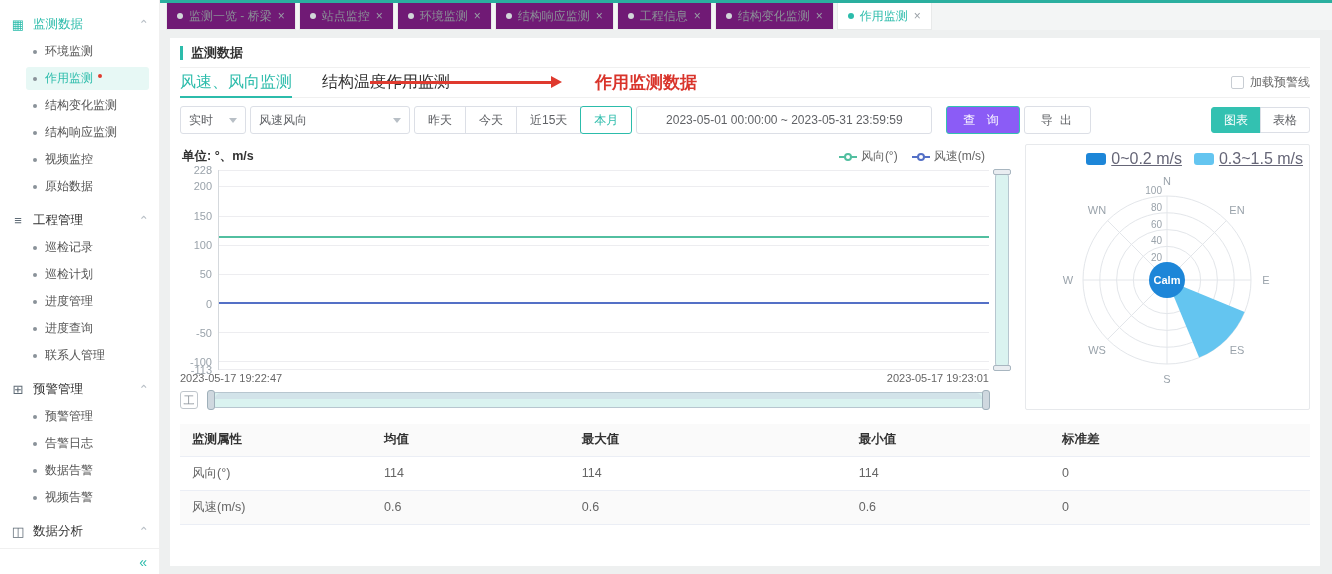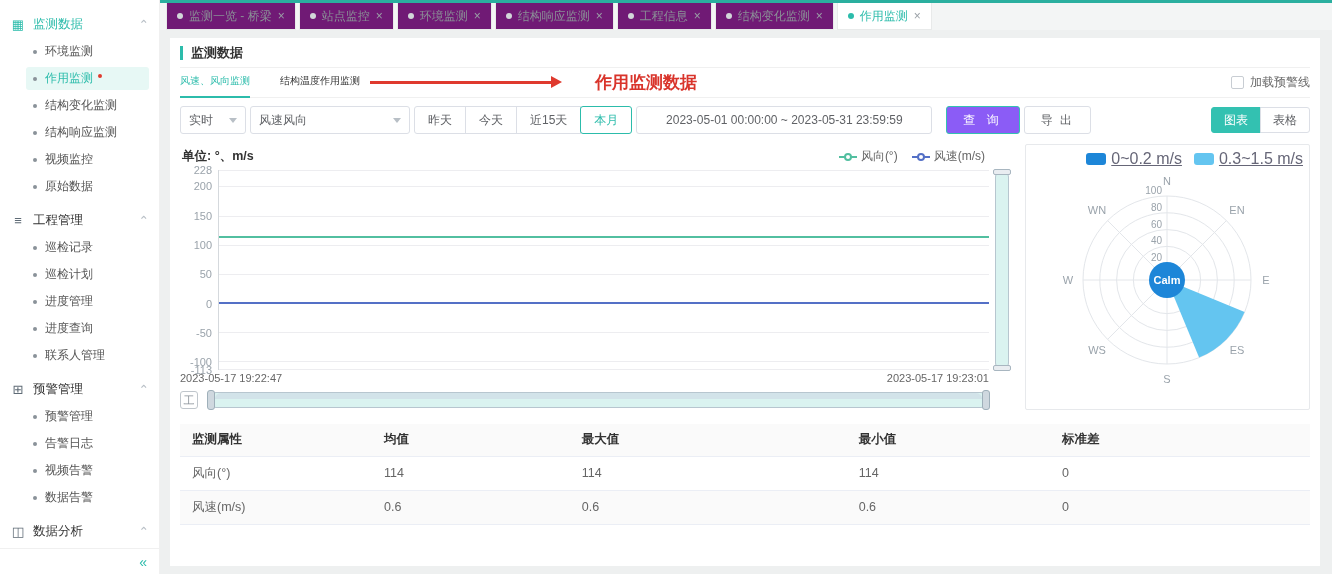--- a/index.html
+++ b/index.html
@@ -32,21 +32,21 @@
   .ttab.active { color:#2cbcab; background:#fff; }
   .ttab.active .tdot { background:#2cbcab; }
 
   .card { position:relative; margin:8px 12px 6px 10px; background:#fff; height:528px; padding:0 10px; }
 
   .card-title-row { height:30px; display:flex; align-items:center; border-bottom:1px solid #f0f0f0; }
   .tbar { width:3px; height:14px; background:#2cbcab; margin-right:8px; }
   .card-title { font-size:13px; color:#333; font-weight:bold; }
 
   .subtab-row { position:relative; height:30px; display:flex; align-items:center; border-bottom:1px solid #f0f0f0; }
-  .subtab { font-size:10px; color:#333; margin-right:30px; height:30px; line-height:28px; cursor:pointer;font-family:Liberation Mono, monospace; }
+  .subtab { font-size:16px; color:#333; margin-right:30px; height:30px; line-height:28px; cursor:pointer; }
   .subtab.active { color:#2cbcab; border-bottom:2px solid #2cbcab; }
   .ann-arrow { position:absolute; left:190px; top:13px; width:182px; height:3px; background:#df3a2e; }
   .ann-arrow .head { position:absolute; right:-10px; top:-5px; width:0; height:0; border-left:11px solid #df3a2e; border-top:6px solid transparent; border-bottom:6px solid transparent; }
   .ann-text { position:absolute; left:415px; top:3px; font-size:17px; font-weight:bold; color:#d9342b; }
   .warn-check { margin-left:auto; display:flex; align-items:center; gap:6px; color:#666; cursor:pointer; }
   .cbx { width:13px; height:13px; border:1px solid #c8cdd3; border-radius:2px; background:#fff; }
 
   .filter-row { height:44px; display:flex; align-items:center; gap:4px; }
   .sel { height:28px; border:1px solid #dcdfe6; border-radius:3px; background:#fff; display:flex; align-items:center; padding:0 8px; color:#606266; cursor:pointer; }
   .sel .sel-label { flex:1; }
@@ -176,25 +176,25 @@
     <div class="sb-item">
         <i class="dot"></i>
         <span>预警管理</span>
       </div>
     <div class="sb-item">
         <i class="dot"></i>
         <span>告警日志</span>
       </div>
     <div class="sb-item">
         <i class="dot"></i>
+        <span>数据告警</span>
+      </div>
+    <div class="sb-item">
+        <i class="dot"></i>
         <span>视频告警</span>
-      </div>
-    <div class="sb-item">
-        <i class="dot"></i>
-        <span>数据告警</span>
       </div>
 
     <div class="sb-group">
       <span class="g-icon" style="color:#5f6b76;">◫</span>
       <span>数据分析</span>
       <span class="chev">⌃</span>
     </div>
 
     <div class="sb-footer">
       <span class="collapse-ic">«</span>

